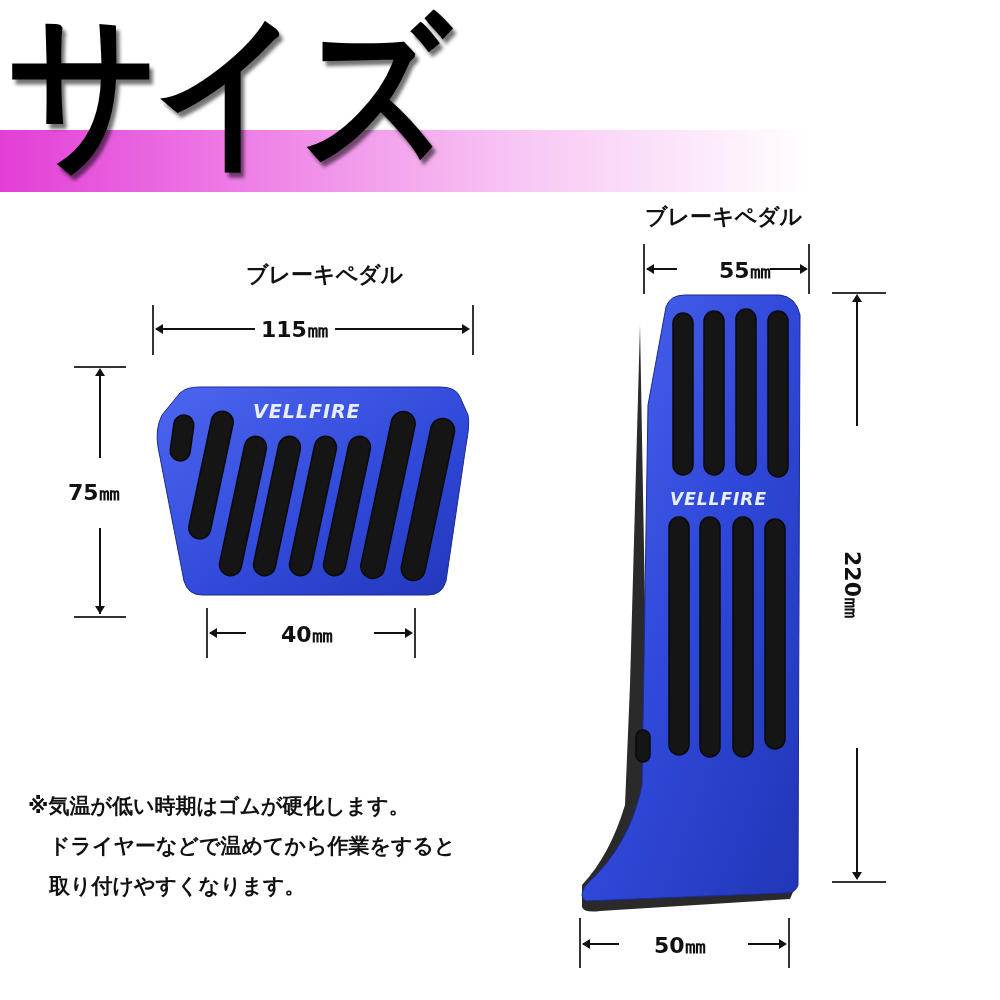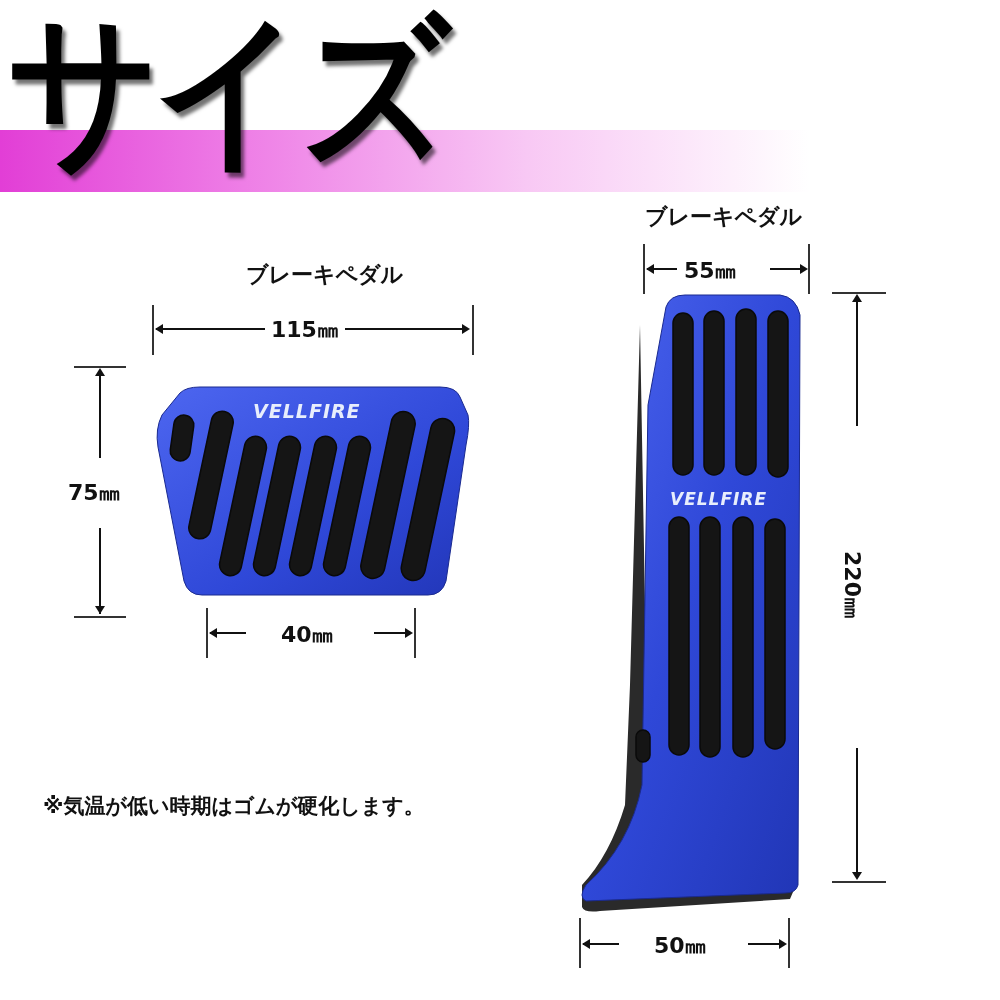--- a/index.html
+++ b/index.html
@@ -7,34 +7,34 @@
          font-family:"DejaVu Sans", "Liberation Sans", sans-serif; color:#111; }
   .abs { position:absolute; }
 
   
   .title-band { position:absolute; left:0; top:130px; width:810px; height:62px;
     background:linear-gradient(90deg, #e23ed6 0%, #ee7ee6 30%, #f8c8f4 65%, #ffffff 100%); }
   .title { position:absolute; left:8px; top:6px; font-size:168px; font-weight:bold; letter-spacing:-6px;
     color:#000; line-height:1; text-shadow:4px 5px 4px rgba(0,0,0,0.55); transform:scaleX(0.88); transform-origin:left top; }
 
   .label { position:absolute; font-weight:bold; font-size:22px; color:#111; white-space:nowrap; }
-  .dim { position:absolute; font-weight:bold; font-size:22px; color:#111; white-space:nowrap; background:#fff; padding:0 6px;margin-left:10px; }
+  .dim { position:absolute; font-weight:bold; font-size:22px; color:#111; white-space:nowrap; background:#fff; padding:0 6px; }
 
   .hline { position:absolute; height:2px; background:#111; }
   .vline { position:absolute; width:2px; background:#111; }
   .tick-v { position:absolute; width:2px; background:#333; }
   .tick-h { position:absolute; height:2px; background:#333; }
   .arrow-l, .arrow-r, .arrow-u, .arrow-d { position:absolute; width:0; height:0; }
   .arrow-l { border-top:5px solid transparent; border-bottom:5px solid transparent; border-right:8px solid #111; }
   .arrow-r { border-top:5px solid transparent; border-bottom:5px solid transparent; border-left:8px solid #111; }
   .arrow-u { border-left:5px solid transparent; border-right:5px solid transparent; border-bottom:8px solid #111; }
   .arrow-d { border-left:5px solid transparent; border-right:5px solid transparent; border-top:8px solid #111; }
 
   .note { position:absolute; left:28px; top:786px; font-size:21px; font-weight:bold; line-height:40px; color:#111; }
-  .note div { white-space:nowrap;margin-left:15px; }
+  .note div { white-space:nowrap; }
 
   .logo { font-style:italic; font-weight:bold; color:#e8eefc; letter-spacing:1px; font-family:"DejaVu Sans", sans-serif; }
 </style>
 </head>
 <body>
 
 <div class="title-band"></div>
 <div class="title">サイズ</div>
 
 <div class="label" style="left:246px; top:260px;">ブレーキペダル</div>
@@ -83,21 +83,21 @@
 <div class="arrow-r" style="left:405px; top:628px;"></div>
 <div class="label" style="left:281px; top:620px;">40㎜</div>
 
 <div class="label" style="left:645px; top:202px;">ブレーキペダル</div>
 <div class="tick-v" style="left:643px; top:244px; height:50px;"></div>
 <div class="tick-v" style="left:808px; top:244px; height:50px;"></div>
 <div class="hline" style="left:647px; top:268px; width:30px;"></div>
 <div class="hline" style="left:770px; top:268px; width:35px;"></div>
 <div class="arrow-l" style="left:646px; top:264px;"></div>
 <div class="arrow-r" style="left:800px; top:264px;"></div>
-<div class="label" style="left:684px; top:256px;">55㎜</div>
+<div class="label" style="left:719px; top:256px;">55㎜</div>
 
 <div class="tick-h" style="left:832px; top:292px; width:54px;"></div>
 <div class="tick-h" style="left:832px; top:881px; width:54px;"></div>
 <div class="vline" style="left:856px; top:296px; height:130px;"></div>
 <div class="vline" style="left:856px; top:748px; height:130px;"></div>
 <div class="arrow-u" style="left:852px; top:294px;"></div>
 <div class="arrow-d" style="left:852px; top:872px;"></div>
 <div class="label" style="left:818px; top:570px; transform:rotate(90deg); transform-origin:center;">220㎜</div>
 
 <svg class="abs" style="left:570px; top:285px;" width="260" height="630" viewBox="0 0 260 630">
@@ -129,13 +129,15 @@
 <div class="tick-v" style="left:579px; top:918px; height:50px;"></div>
 <div class="tick-v" style="left:788px; top:918px; height:50px;"></div>
 <div class="hline" style="left:583px; top:943px; width:36px;"></div>
 <div class="hline" style="left:748px; top:943px; width:36px;"></div>
 <div class="arrow-l" style="left:582px; top:939px;"></div>
 <div class="arrow-r" style="left:779px; top:939px;"></div>
 <div class="label" style="left:654px; top:931px;">50㎜</div>
 
 <div class="note">
   <div>※気温が低い時期はゴムが硬化します。</div>
+  <div>　ドライヤーなどで温めてから作業をすると</div>
+  <div>　取り付けやすくなります。</div>
 </div>
 
 </body></html>

